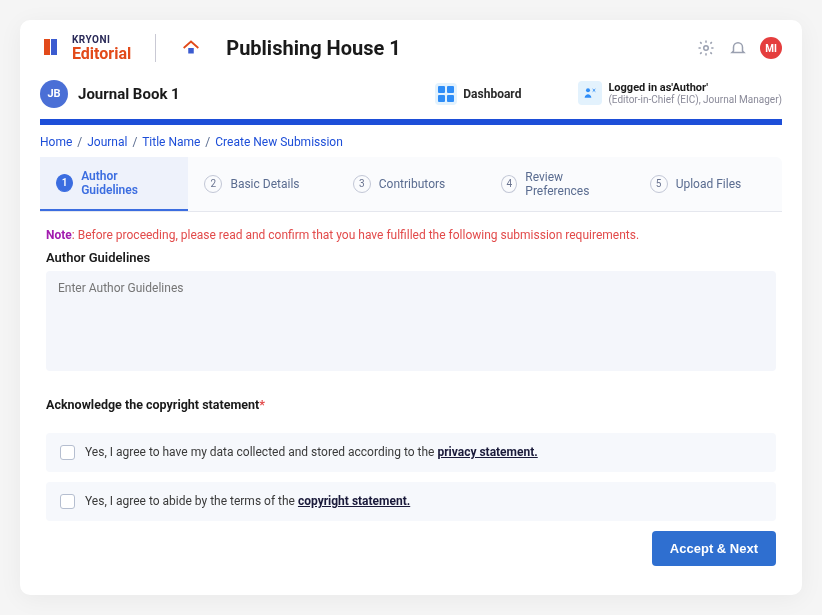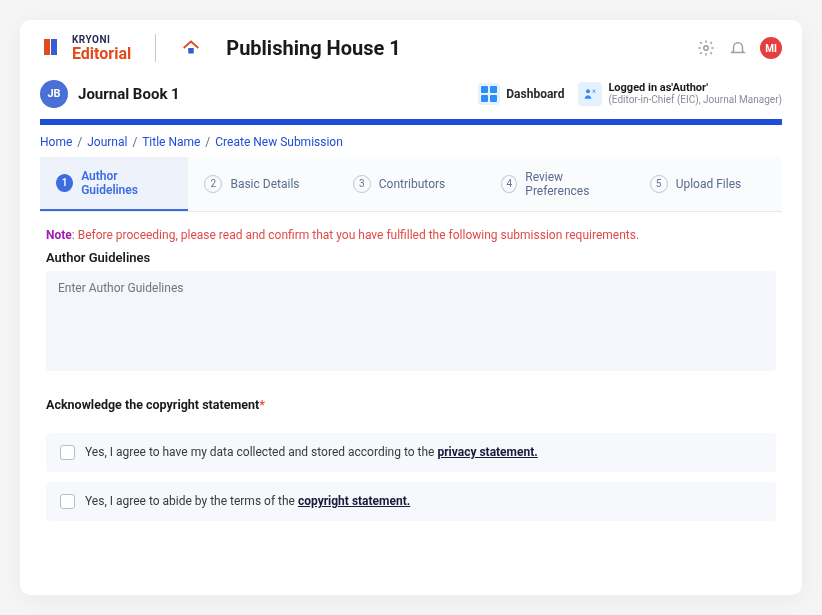--- a/index.html
+++ b/index.html
@@ -57,21 +57,21 @@
     .subbar-right { margin-left:auto; display:flex; align-items:center; gap:8px; }
     .dash-btn {
       display:flex; align-items:center; gap:6px; font-size:12px; font-weight:700;
       color:#2a2a2a; cursor:pointer; padding:4px 6px;
     }
     .dash-icon {
       width:22px; height:22px; border-radius:4px; background:#e3f2fd; display:grid;
       grid-template-columns:1fr 1fr; grid-template-rows:1fr 1fr; gap:2px; padding:3px;
     }
     .dash-icon span { background:#2f8df7; border-radius:1px; }
-    .login-block { display:flex; align-items:center; gap:6px; }
+    .login-block { display:flex; gap:6px;margin-left:43px; }
     .login-icon {
       width:24px; height:24px; border-radius:4px; background:#e3f2fd; display:flex;
       align-items:center; justify-content:center; color:#2f8df7;
     }
     .login-text { font-size:11px; line-height:1.2; }
     .login-text .l1 { font-weight:700; color:#1a1a1a; }
     .login-text .l2 { color:#8a8a99; font-size:10px; }
     .breadcrumb {
       font-size:12px; color:#5a6c90; padding:10px 0 8px 0;
     }
@@ -239,15 +239,18 @@
       </span>
     </div>
 
     <div class="check-row">
       <input type="checkbox" style="">
       <span>
         <span>Yes, I agree to abide by the terms of the </span><span class="link">copyright statement.</span>
       </span>
     </div>
 
+    <div class="footer-row">
+      <button class="accept-btn">Accept &amp; Next</button>
+    </div>
   </div>
 
 </div>
 
 </body></html>

